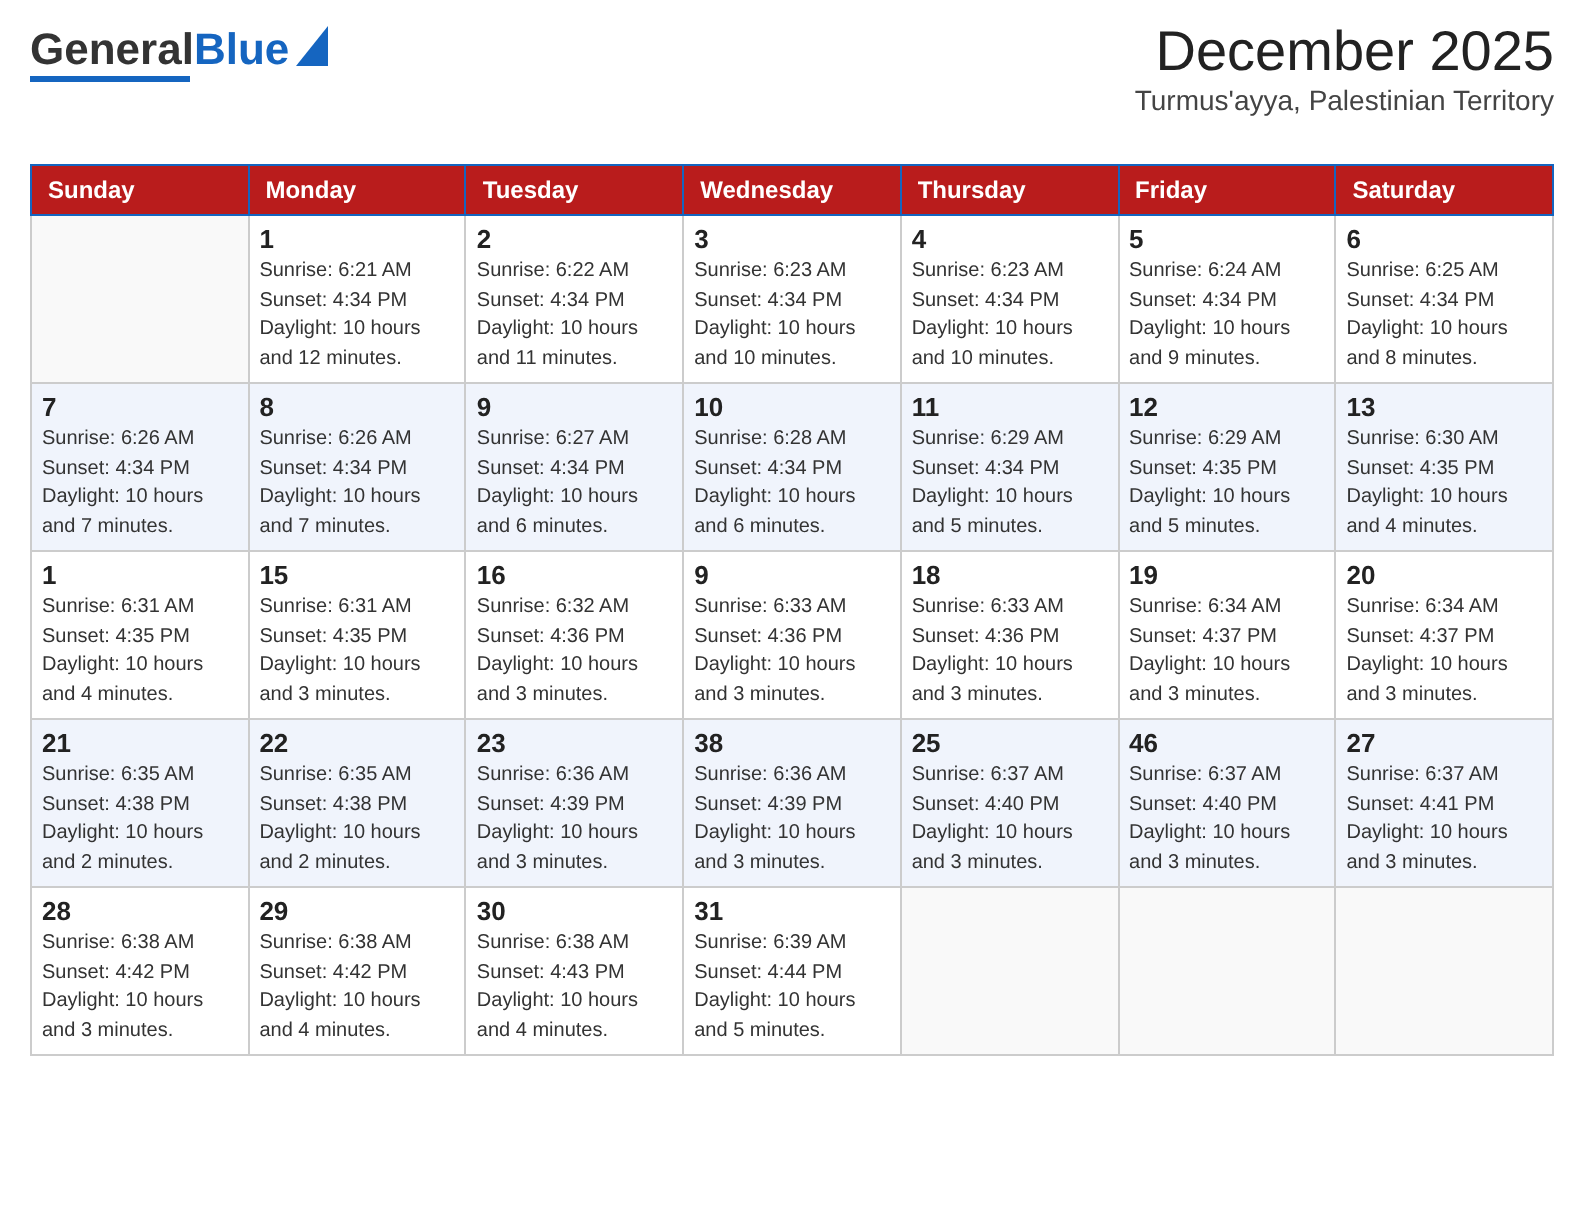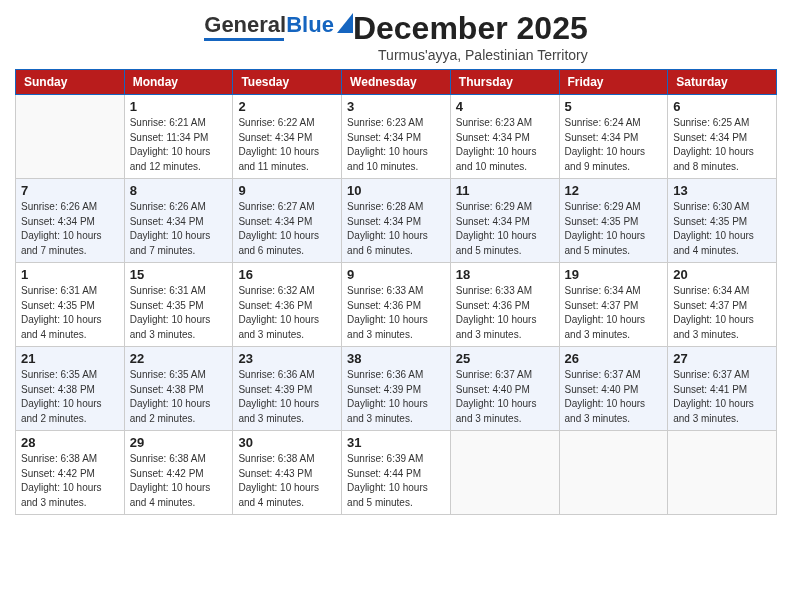--- a/index.html
+++ b/index.html
@@ -5,23 +5,23 @@
     * { box-sizing: border-box; margin: 0; padding: 0; }
     body {
       font-family: Arial, sans-serif;
       background: #fff;
       width: 792px;
       min-height: 612px;
       padding: 10px 15px;
     }
     .header {
       display: flex;
-      justify-content: center;
+      justify-content: space-between;
       align-items: flex-start;
-      margin-bottom: 6px;
+      margin-bottom: 24px;
     }
     .logo {
       display: flex;
       flex-direction: column;
       align-items: flex-start;
       padding-top: 4px;
     }
     .logo-text {
       font-size: 22px;
       font-weight: bold;
@@ -33,22 +33,22 @@
     .logo-line {
       height: 3px;
       background: #1565c0;
       width: 80px;
       margin-top: 2px;
     }
     .title-area {
       text-align: right;
     }
     .month-title {
-      font-size: 32px;
-      font-weight: bold;
+      font-size: 28px;
+      font-weight: normal;
       color: #222;
     }
     .subtitle {
       font-size: 14px;
       color: #444;
     }
     .calendar {
       width: 100%;
       border-collapse: collapse;
       font-size: 11px;
@@ -119,21 +119,21 @@
         <th>Friday</th>
         <th>Saturday</th>
       </tr>
   </thead>
   <tbody id="calendar-body">
   <tr>
         <td class="empty-cell"></td>
         <td>
           <div class="day-number">1</div>
           <div class="day-info" style="white-space: pre-line;">Sunrise: 6:21 AM
-Sunset: 11:34 PM
+Sunset: 4:34 PM
 Daylight: 10 hours and 12 minutes.</div>
         </td>
         <td>
           <div class="day-number">2</div>
           <div class="day-info" style="white-space: pre-line;">Sunrise: 6:22 AM
 Sunset: 4:34 PM
 Daylight: 10 hours and 11 minutes.</div>
         </td>
         <td>
           <div class="day-number">3</div>
@@ -273,21 +273,21 @@
 Sunset: 4:39 PM
 Daylight: 10 hours and 3 minutes.</div>
         </td>
         <td>
           <div class="day-number">25</div>
           <div class="day-info" style="white-space: pre-line;">Sunrise: 6:37 AM
 Sunset: 4:40 PM
 Daylight: 10 hours and 3 minutes.</div>
         </td>
         <td>
-          <div class="day-number">26</div>
+          <div class="day-number">46</div>
           <div class="day-info" style="white-space: pre-line;">Sunrise: 6:37 AM
 Sunset: 4:40 PM
 Daylight: 10 hours and 3 minutes.</div>
         </td>
         <td>
           <div class="day-number">27</div>
           <div class="day-info" style="white-space: pre-line;">Sunrise: 6:37 AM
 Sunset: 4:41 PM
 Daylight: 10 hours and 3 minutes.</div>
         </td>

